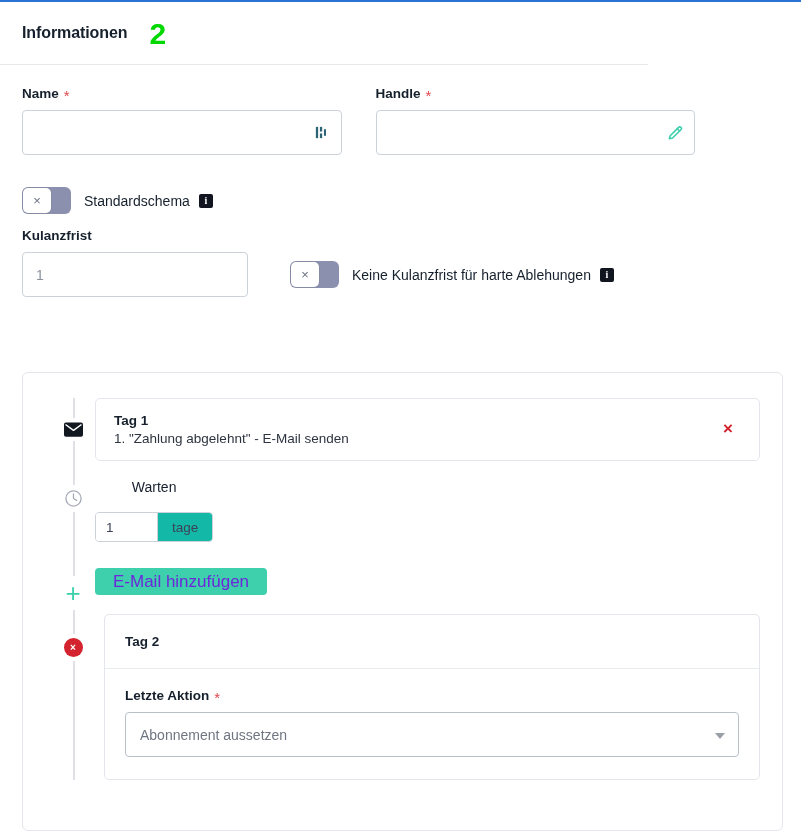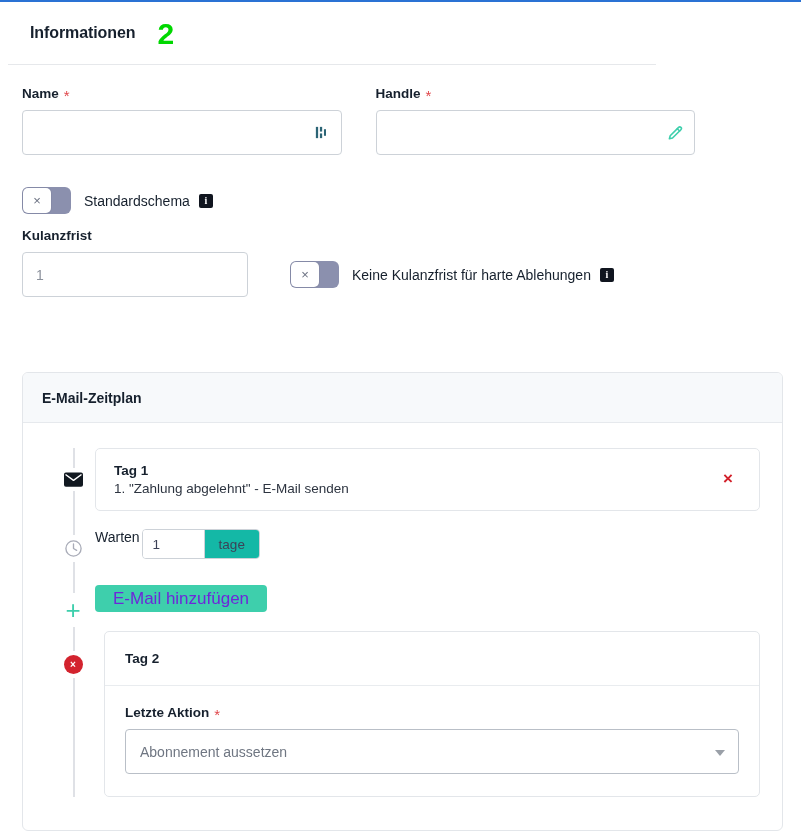--- a/index.html
+++ b/index.html
@@ -31,21 +31,21 @@
     position: absolute;
     top: 0; left: 0;
     width: 801px;
     height: 2px;
     background: #2a72d4;
   }
 
   
   .section-head {
     position: absolute;
-    top: 2px; left: 8px;
+    top: 2px; left: 0;
     width: 648px;
     height: 63px;
     background: #ffffff;
     border-bottom: 1px solid #e6e8eb;
     display: flex;
     align-items: center;
     padding-left: 22px;
     gap: 22px;
   }
   .section-title {
@@ -289,23 +289,24 @@
     padding: 7px 8px 0 8px;
     background: none;
     border: none;
     font-family: "Liberation Sans", sans-serif;
   }
 
   
   .wait-row { padding-top: 4px; }
   .wait-inner {
     display: flex;
-    align-items: flex-start;
-    gap: 2px;
+    align-items: center;
+    gap: 17px;
     padding: 14px 0 14px 0;
+    flex-direction: column;
   }
   .wait-label { font-size: 14px; color: #16202d; }
   .stepper {
     display: flex;
     height: 30px;
     border: 1px solid #cdd2d8;
     border-radius: 4px;
     overflow: hidden;
     background: #fff;
   }
@@ -497,21 +498,20 @@
           <span>Keine Kulanzfrist für harte Ablehungen</span>
           <span class="info-badge">i</span>
         </div>
       </div>
     </div>
 
   </div>
 
   <div class="sched-card">
 
-    <div class="sched-head">E-Mail-Zeitplan</div>
 
     <div class="timeline">
       <div class="rail"></div>
 
       <div class="tl-row">
         <div class="tl-marker">
           <span class="marker-chip">
             <svg width="19" height="15" viewBox="0 0 20 15">
               <rect x="0" y="0" width="20" height="15" rx="2" fill="#111820"></rect>
               <path d="M1.6 2.2 10 8.4 18.4 2.2" fill="none" stroke="#ffffff" stroke-width="1.5" stroke-linejoin="round"></path>

